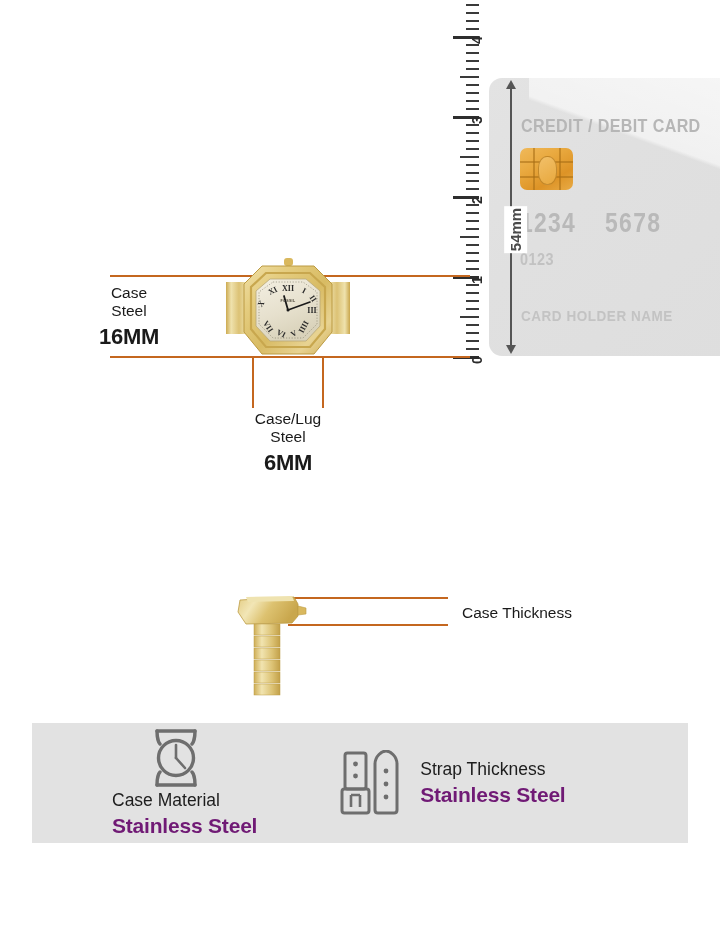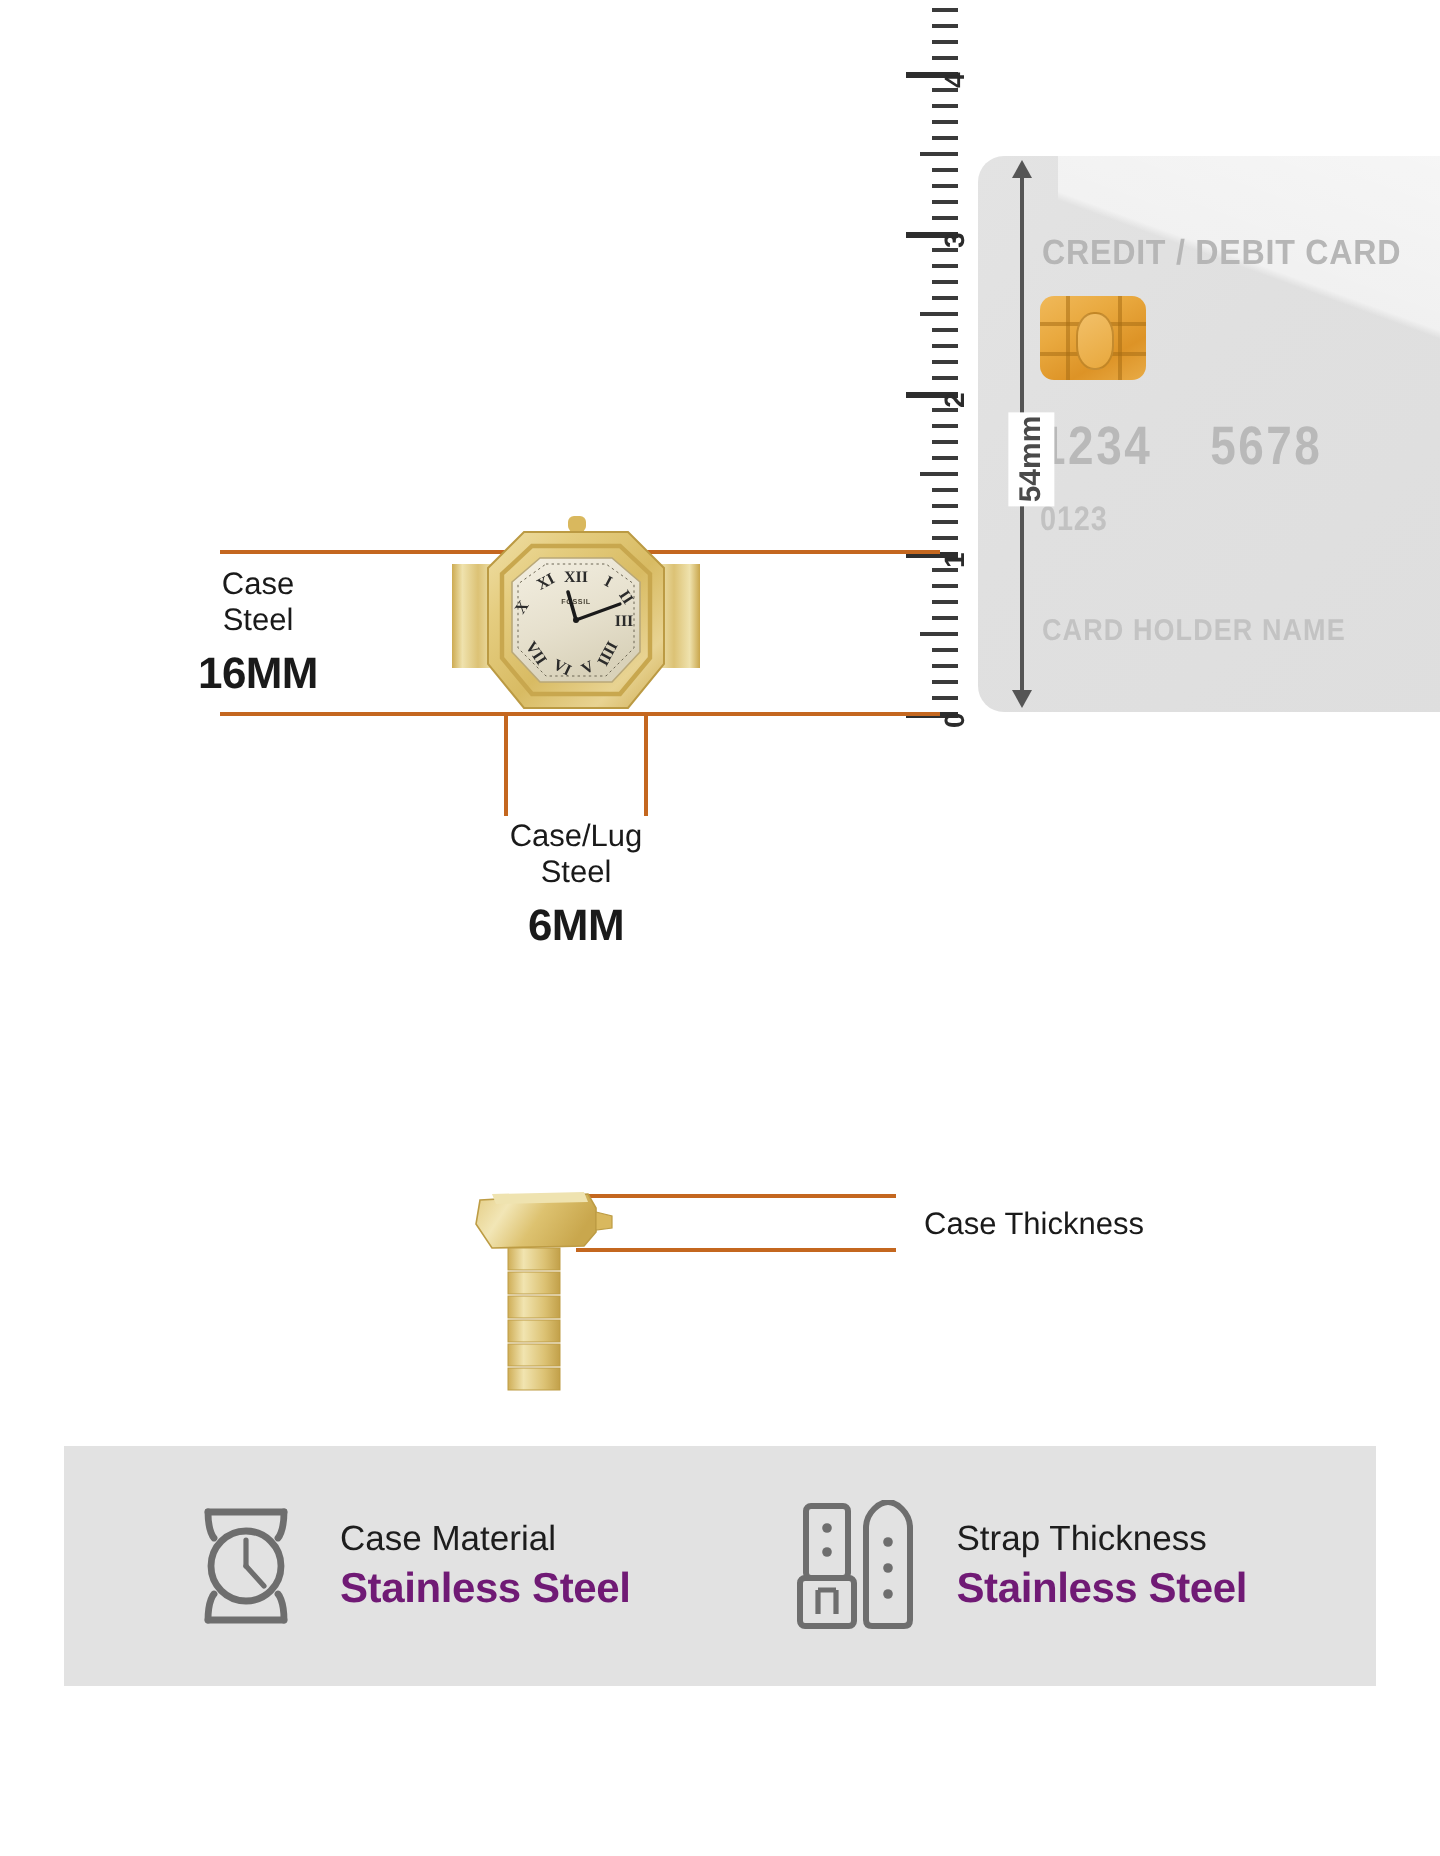--- a/index.html
+++ b/index.html
@@ -166,21 +166,21 @@
   
   #matbar {
     position: absolute;
     left: 32px; top: 723px;
     width: 656px; height: 120px;
     background: #e2e2e2;
     display: flex;
     align-items: center;
   }
   .mat-item { display: flex; align-items: center; }
-  .mat-item.first { margin-left: 62px; }
+  .mat-item.first { margin-left: 62px; flex-direction: column; }
   .mat-item.second { margin-left: 83px; }
   .mat-text { margin-left: 18px; }
   .mat-text .m1 { font-size: 17.5px; color: #1d1d1d; line-height: 1.35; }
   .mat-text .m2 { font-size: 21px; font-weight: 700; color: #701a75; line-height: 1.3; letter-spacing: -0.2px;}
 
   
   #watch-top { position: absolute; left: 222px; top: 258px; width: 132px; height: 108px; }
   #watch-side { position: absolute; left: 236px; top: 588px; width: 110px; height: 120px; }
 </style>
 </head>

